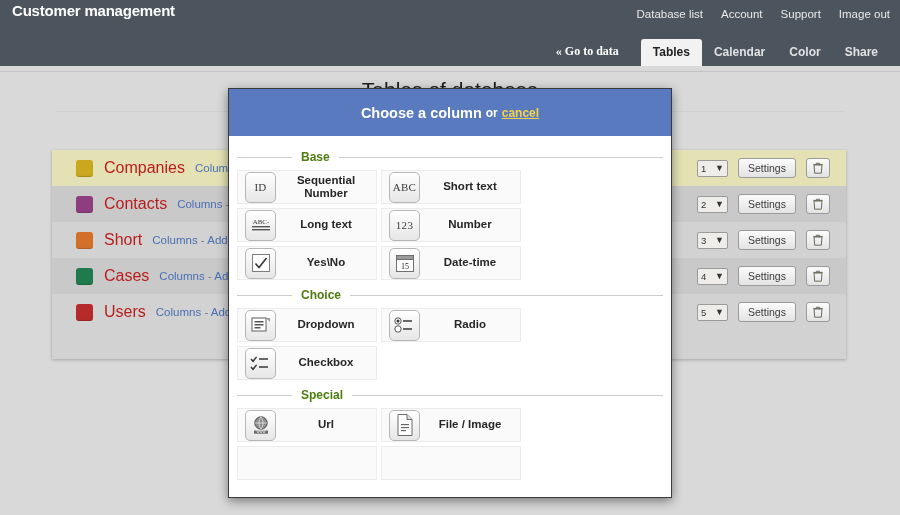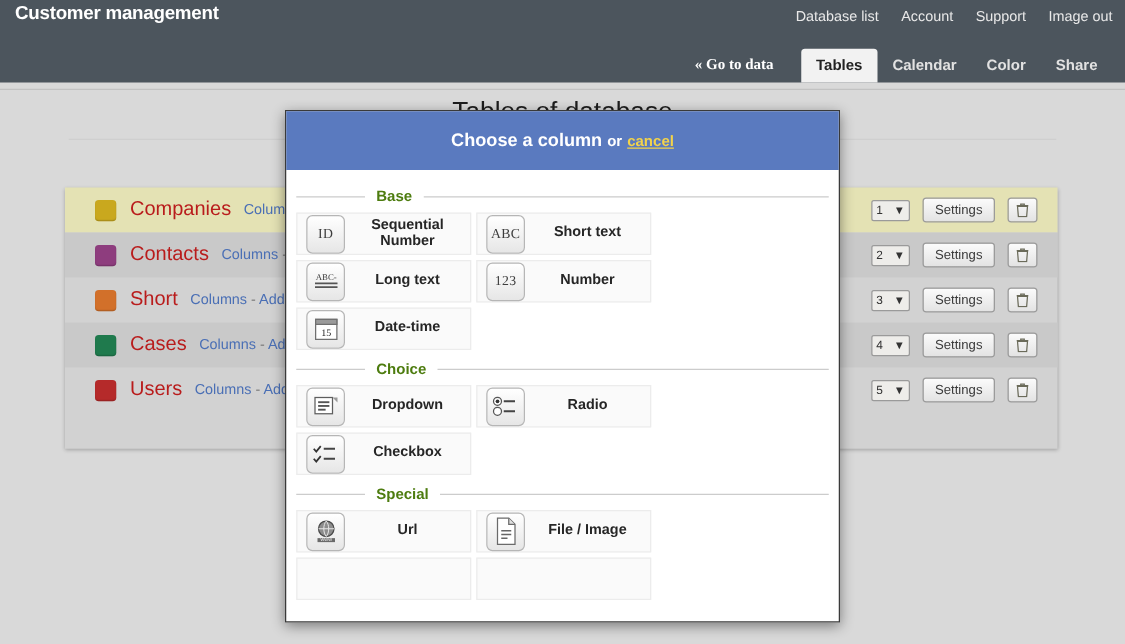--- a/index.html
+++ b/index.html
@@ -311,20 +311,29 @@
           <div class="cap">Long text</div>
         </div>
         <div class="cell">
           <div class="ico">
             <span class="txt">123</span>
           </div>
           <div class="cap">Number</div>
         </div>
         <div class="cell">
           <div class="ico">
+            <svg width="22" height="22" viewBox="0 0 22 22">
+              <rect x="2.5" y="2.5" width="17" height="17" fill="#fff" stroke="#7d7d7d"></rect>
+              <path d="M5.5 11.5l3.5 4 7.5-9.5" fill="none" stroke="#333" stroke-width="1.6"></path>
+            </svg>
+          </div>
+          <div class="cap">Yes\No</div>
+        </div>
+        <div class="cell">
+          <div class="ico">
             <svg width="22" height="23" viewBox="0 0 22 23">
               <rect x="2.5" y="3.5" width="17" height="16" fill="#fff" stroke="#6f6f6f"></rect>
               <rect x="2.5" y="3.5" width="17" height="4" fill="#9a9a9a" stroke="#6f6f6f"></rect>
               <text x="11" y="16.5" font-size="8" text-anchor="middle" font-family="Liberation Serif, serif" fill="#222">15</text>
             </svg>
           </div>
           <div class="cap">Date-time</div>
         </div>
       </div>
       <div class="legend">

